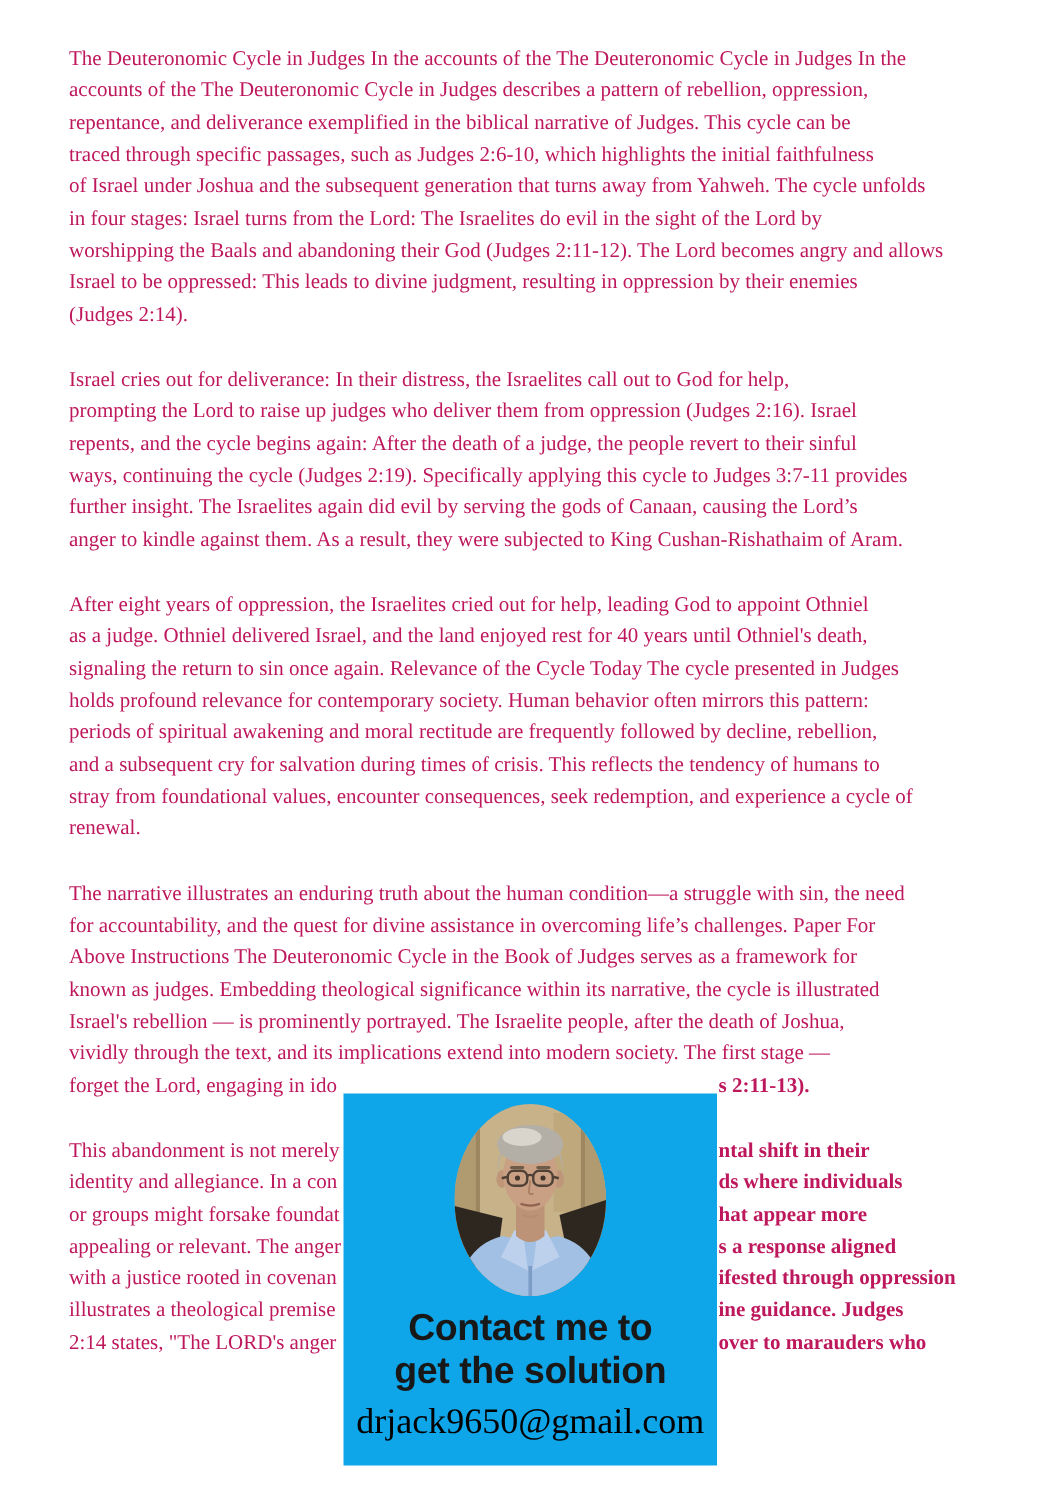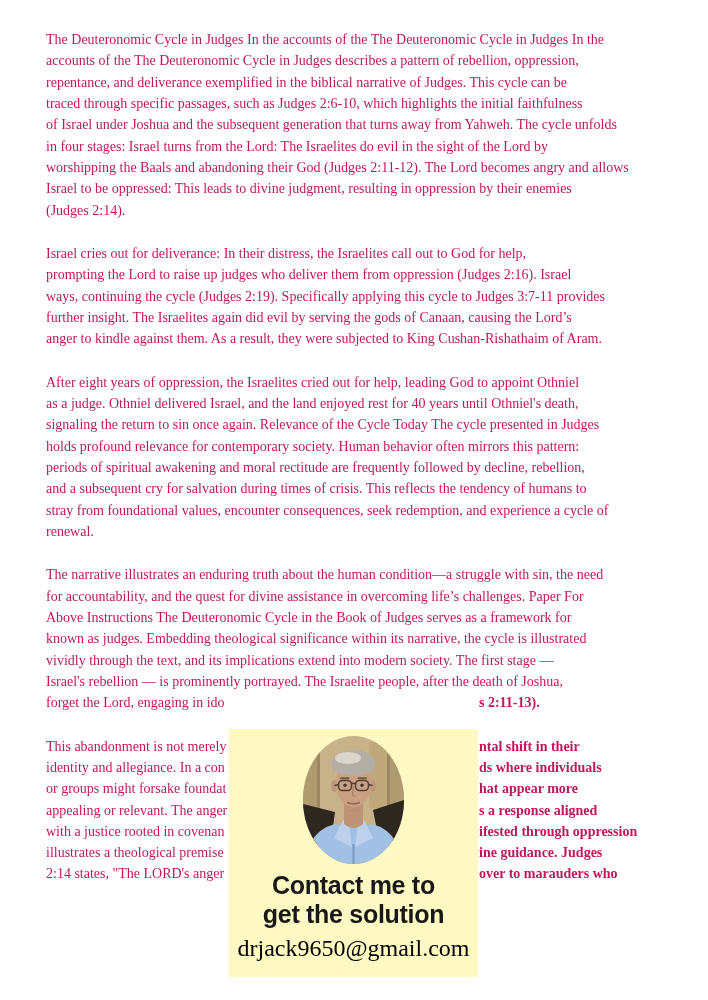--- a/index.html
+++ b/index.html
@@ -81,55 +81,56 @@
         <div class="line">traced through specific passages, such as Judges 2:6-10, which highlights the initial faithfulness</div>
         <div class="line">of Israel under Joshua and the subsequent generation that turns away from Yahweh. The cycle unfolds</div>
         <div class="line">in four stages: Israel turns from the Lord: The Israelites do evil in the sight of the Lord by</div>
         <div class="line">worshipping the Baals and abandoning their God (Judges 2:11-12). The Lord becomes angry and allows</div>
         <div class="line">Israel to be oppressed: This leads to divine judgment, resulting in oppression by their enemies</div>
         <div class="line">(Judges 2:14).</div>
       </div>
       <div class="para">
         <div class="line">Israel cries out for deliverance: In their distress, the Israelites call out to God for help,</div>
         <div class="line">prompting the Lord to raise up judges who deliver them from oppression (Judges 2:16). Israel</div>
+        <div class="line">repents, and the cycle begins again: After the death of a judge, the people revert to their sinful</div>
         <div class="line">ways, continuing the cycle (Judges 2:19). Specifically applying this cycle to Judges 3:7-11 provides</div>
         <div class="line">further insight. The Israelites again did evil by serving the gods of Canaan, causing the Lord’s</div>
         <div class="line">anger to kindle against them. As a result, they were subjected to King Cushan-Rishathaim of Aram.</div>
       </div>
       <div class="para">
         <div class="line">After eight years of oppression, the Israelites cried out for help, leading God to appoint Othniel</div>
         <div class="line">as a judge. Othniel delivered Israel, and the land enjoyed rest for 40 years until Othniel's death,</div>
         <div class="line">signaling the return to sin once again. Relevance of the Cycle Today The cycle presented in Judges</div>
         <div class="line">holds profound relevance for contemporary society. Human behavior often mirrors this pattern:</div>
         <div class="line">periods of spiritual awakening and moral rectitude are frequently followed by decline, rebellion,</div>
         <div class="line">and a subsequent cry for salvation during times of crisis. This reflects the tendency of humans to</div>
         <div class="line">stray from foundational values, encounter consequences, seek redemption, and experience a cycle of</div>
         <div class="line">renewal.</div>
       </div>
       <div class="para">
         <div class="line">The narrative illustrates an enduring truth about the human condition—a struggle with sin, the need</div>
         <div class="line">for accountability, and the quest for divine assistance in overcoming life’s challenges. Paper For</div>
         <div class="line">Above Instructions The Deuteronomic Cycle in the Book of Judges serves as a framework for</div>
         <div class="line">known as judges. Embedding theological significance within its narrative, the cycle is illustrated</div>
+        <div class="line">Israel's rebellion — is prominently portrayed. The Israelite people, after the death of Joshua,</div>
         <div class="line">vividly through the text, and its implications extend into modern society. The first stage —</div>
-        <div class="line">Israel's rebellion — is prominently portrayed. The Israelite people, after the death of Joshua,</div>
         <div class="line"><span>forget the Lord, engaging in ido</span><span class="frag-right">s 2:11-13).</span></div>
       </div>
       <div class="para">
         <div class="line"><span>This abandonment is not merely</span><span class="frag-right">ntal shift in their</span></div>
         <div class="line"><span>identity and allegiance. In a con</span><span class="frag-right">ds where individuals</span></div>
         <div class="line"><span>or groups might forsake foundat</span><span class="frag-right">hat appear more</span></div>
         <div class="line"><span>appealing or relevant. The anger</span><span class="frag-right">s a response aligned</span></div>
         <div class="line"><span>with a justice rooted in covenan</span><span class="frag-right">ifested through oppression</span></div>
         <div class="line"><span>illustrates a theological premise</span><span class="frag-right">ine guidance. Judges</span></div>
         <div class="line"><span>2:14 states, "The LORD's anger</span><span class="frag-right">over to marauders who</span></div>
       </div>
     </div>
 
-  <div class="overlay" id="overlay" style="background: #fef9c3;">
+  <div class="overlay" id="overlay" style="background: #0ea5e9;">
     <svg class="photo" viewBox="0 0 101 128" aria-hidden="true">
       <defs>
         <clipPath id="ovalClip">
             <ellipse cx="50.5" cy="64" rx="50.5" ry="64"></ellipse>
           </clipPath>
       </defs>
       <g clip-path="url(#ovalClip)">
         <rect width="101" height="128" fill="#c7b289"></rect>
         <rect x="0" width="14" height="128" fill="#b09a70"></rect>
         <rect x="87" width="14" height="128" fill="#b09a70"></rect>

